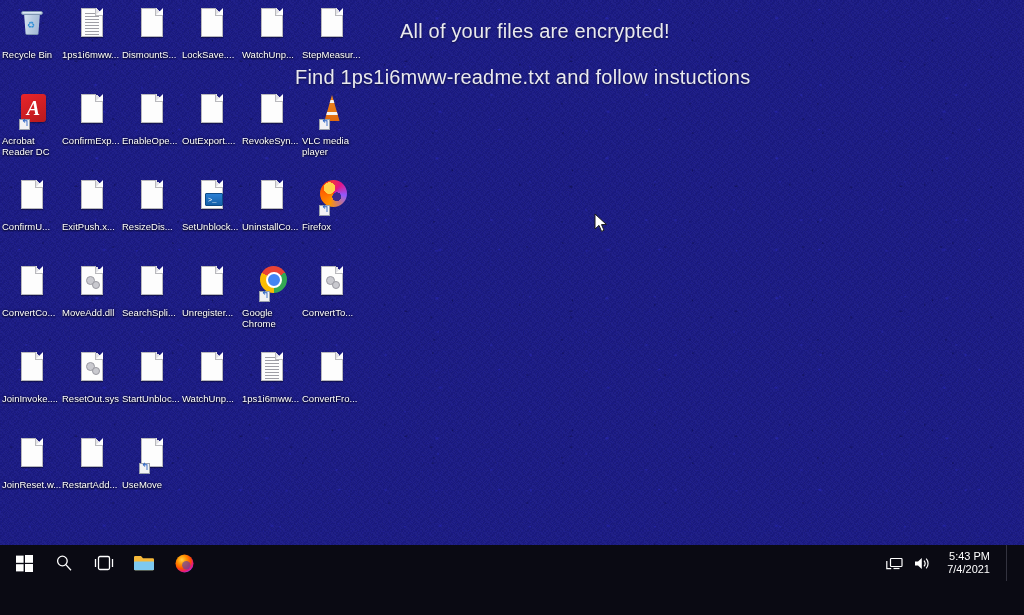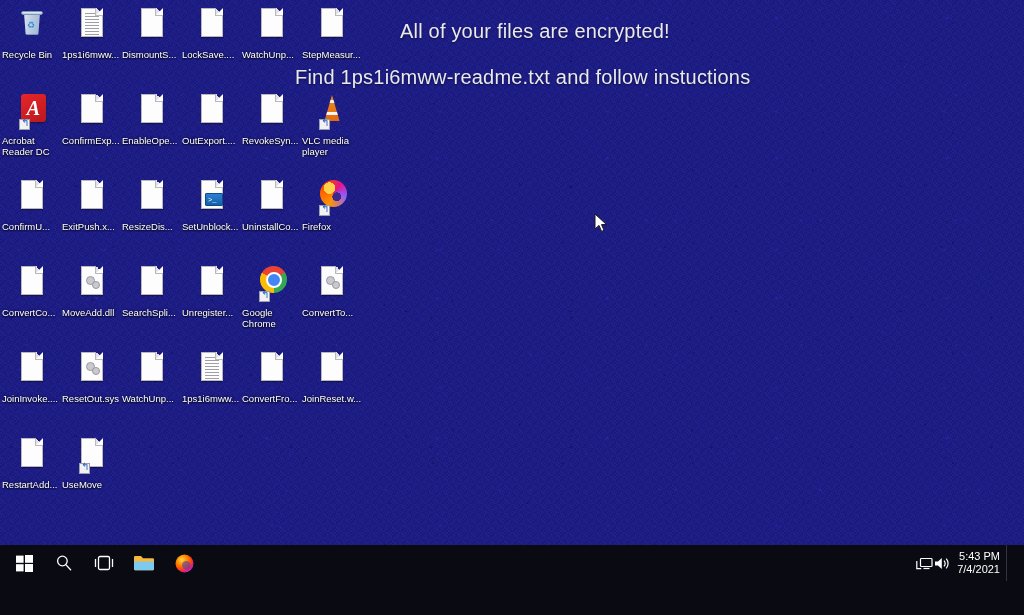--- a/index.html
+++ b/index.html
@@ -194,21 +194,21 @@
     background:#0a0a13;
     display:flex; align-items:flex-start;
   }
   #taskbar-left { display:flex; align-items:center; height:36px; padding-left:4px; }
   .tb-btn {
     width:40px; height:36px; display:flex; align-items:center; justify-content:center;
   }
   .tb-btn svg { display:block; }
   #tray {
     position:absolute; right:0; top:0; height:36px;
-    display:flex; align-items:center; gap:0; padding-right:12px;
+    display:flex; align-items:center; gap:10px; padding-right:12px;
   }
   .tray-ico { width:18px; height:18px; display:flex; align-items:center; justify-content:center; }
   #clock {
     color:#fff; font-size:11px; line-height:13px; text-align:right;
     padding-left:6px; padding-right:2px;
   }
   #clock div { white-space:nowrap; }
   #show-desktop { width:6px; height:36px; border-left:1px solid #33333f; margin-left:4px; }
 </style>
 </head>
@@ -444,20 +444,28 @@
         <div class="icon-art">
           <div class="doc-page">
             <div class="doc-gears">
               <span class="gear g1"></span>
               <span class="gear g2"></span>
             </div>
             <div class="doc-fold"></div>
           </div>
         </div>
         <div class="icon-label">ResetOut.sys</div>
+      </div>
+      <div class="icon-cell" title="StartUnbloc...">
+        <div class="icon-art">
+          <div class="doc-page">
+            <div class="doc-fold"></div>
+          </div>
+        </div>
+        <div class="icon-label">StartUnbloc...</div>
       </div>
       <div class="icon-cell" title="WatchUnp...">
         <div class="icon-art">
           <div class="doc-page">
             <div class="doc-fold"></div>
           </div>
         </div>
         <div class="icon-label">WatchUnp...</div>
       </div>
       <div class="icon-cell" title="1ps1i6mww...">

